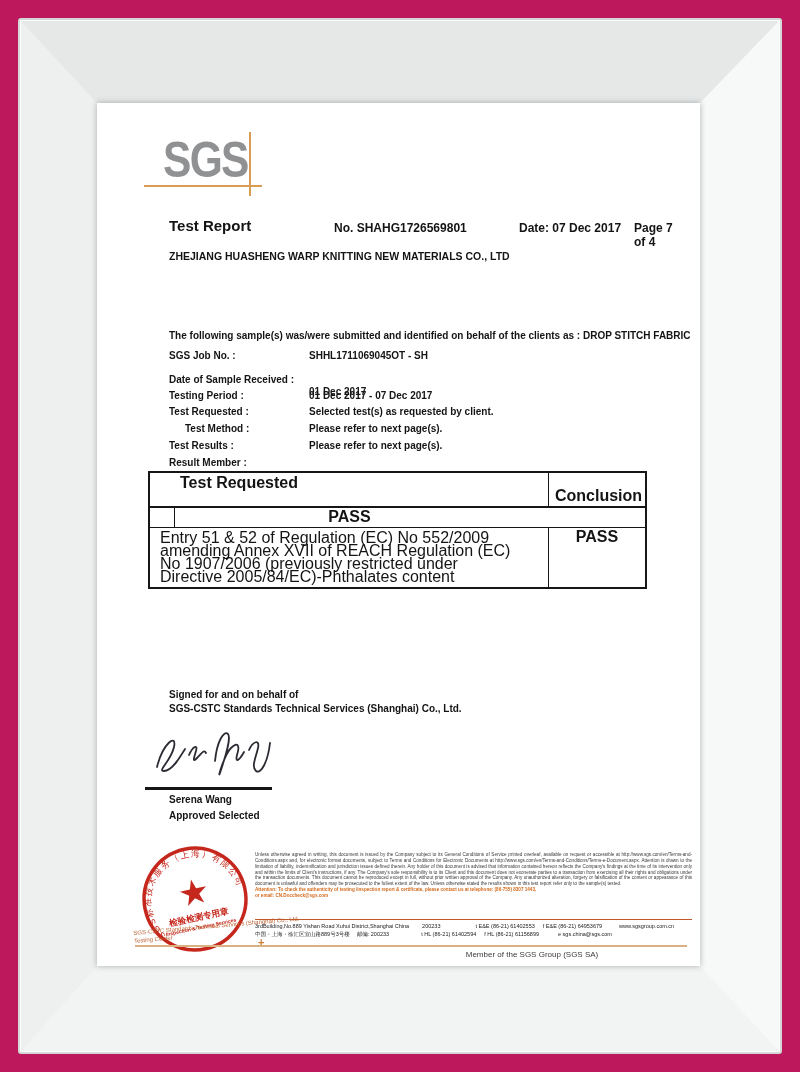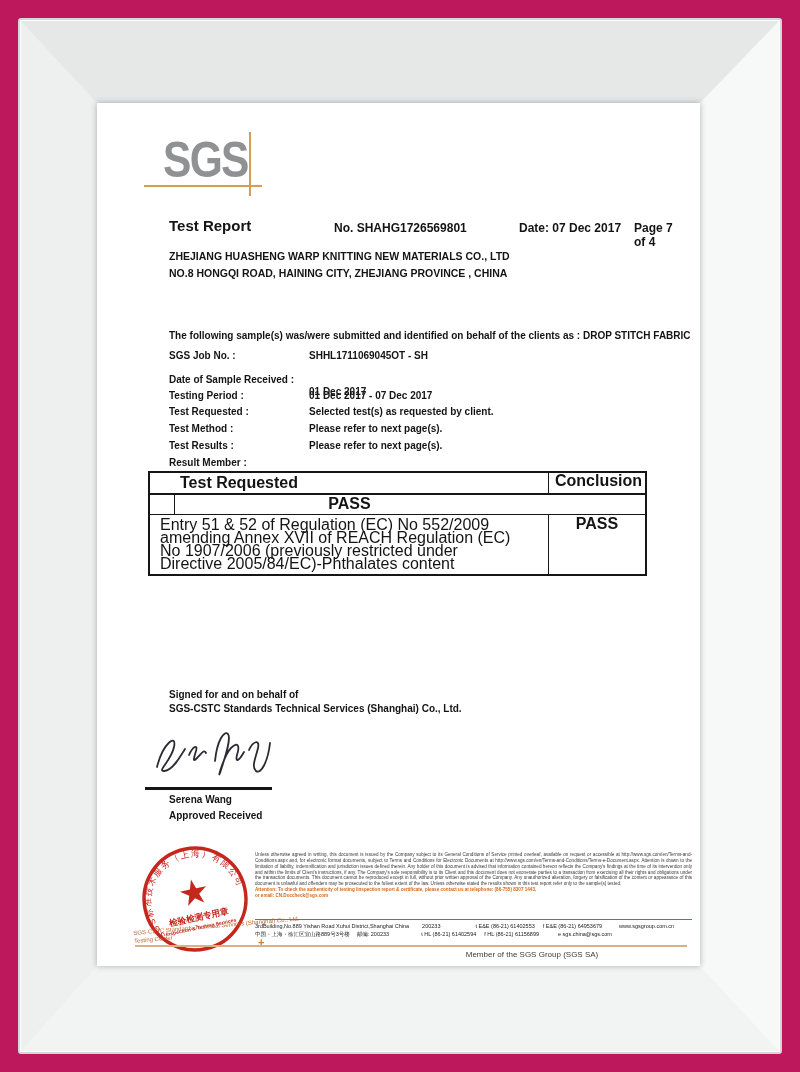--- a/index.html
+++ b/index.html
@@ -47,45 +47,44 @@
     <div class="abs logo-text" style="left:66px;top:32px;">SGS</div>
 
     <div class="abs" style="left:48px;top:114px;width:530px;height:18px;">
       <span class="abs b t15" style="left:0;top:0;">Test Report</span>
       <span class="abs b t11" style="left:165px;top:4px;">No. SHAHG1726569801</span>
       <span class="abs b t11" style="left:350px;top:4px;">Date: 07 Dec 2017</span>
       <span class="abs b t11" style="left:465px;top:4px;">Page 7 of 4</span>
     </div>
 
     <div class="abs b t105" style="left:48px;top:147px;">ZHEJIANG HUASHENG WARP KNITTING NEW MATERIALS CO., LTD</div>
-    <div class="abs b t105" style="left:48px;top:164px;">NO.8 HONGQI ROAD, HAINING CITY, ZHEJIANG PROVINCE , CHINA</div>
 
     <div class="abs b t10" style="left:48px;top:227px;width:530px;">The following sample(s) was/were submitted and identified on behalf of the clients as : DROP STITCH FABRIC</div>
 
     <div class="abs" style="left:48px;top:247px;width:530px;">
       <span class="abs b t10" style="left:0;top:0;">SGS Job No. :</span>
       <span class="abs b t10" style="left:140px;top:0;">SHHL1711069045OT - SH</span>
       <span class="abs b t10" style="left:0;top:24px;">Date of Sample Received :</span>
       <span class="abs b t10" style="left:140px;top:36px;">01 Dec 2017</span>
       <span class="abs b t10" style="left:0;top:40px;">Testing Period :</span>
       <span class="abs b t10" style="left:140px;top:40px;">01 Dec 2017 - 07 Dec 2017</span>
       <span class="abs b t10" style="left:0;top:56px;">Test Requested :</span>
       <span class="abs b t10" style="left:140px;top:56px;text-align:right;">Selected test(s) as requested by client.</span>
-      <span class="abs b t10" style="left:0;top:73px;">Test Method :</span>
+      <span class="abs b t10" style="left:16px;top:73px;">Test Method :</span>
       <span class="abs b t10" style="left:140px;top:73px;">Please refer to next page(s).</span>
       <span class="abs b t10" style="left:0;top:90px;">Test Results :</span>
       <span class="abs b t10" style="left:140px;top:90px;">Please refer to next page(s).</span>
     </div>
 
     <div class="abs b t10" style="left:48px;top:354px;">Result Member :</div>
 
     <div class="abs rtable" style="left:51px;top:368px;width:499px;">
       <div class="trow thead">
         <div class="tcell b">Test Requested</div>
-        <div class="tcell tconc b" style="padding-top:1px;">Conclusion</div>
+        <div class="tcell tconc b" style="padding-top:16px;">Conclusion</div>
       </div>
       <div class="trow">
         <div class="tcell tconc b">PASS</div>
       </div>
       <div class="trow">
         <div class="tcell" style="padding-left:10px;">Entry 51 &amp; 52 of Regulation (EC) No 552/2009 amending Annex XVII of REACH Regulation (EC) No 1907/2006 (previously restricted under Directive 2005/84/EC)-Phthalates content</div>
         <div class="tcell tconc b">PASS</div>
       </div>
     </div>
 
@@ -95,21 +94,21 @@
     <svg class="abs" style="left:50px;top:620px;" width="140" height="62" viewBox="0 0 140 62">
       <path d="M10,44 C16,20 30,10 27,24 C24,38 10,48 17,48 C26,48 34,32 38,26
                M42,32 C46,23 51,21 49,28 C47,35 45,40 50,35 C55,30 57,26 59,30
                M68,38 C70,18 77,7 81,11 C85,16 76,40 73,50 C70,58 77,32 84,25
                C91,18 93,23 90,32 C88,40 92,38 97,29
                M102,27 C106,18 113,16 111,25 C109,34 104,44 109,48 C114,52 121,38 123,20" stroke="#2b2b33" stroke-width="1.8" fill="none" stroke-linecap="round"></path>
     </svg>
 
     <div class="abs" style="left:48px;top:684px;width:127px;height:2.5px;background:#161616;"></div>
     <div class="abs b t10" style="left:48px;top:691px;">Serena Wang</div>
-    <div class="abs b t10" style="left:48px;top:707px;">Approved Received</div>
+    <div class="abs b t10" style="left:48px;top:707px;">Approved Selected</div>
 
     <div class="abs stamp-wrap" style="left:42px;top:740px;width:112px;height:112px;">
       <svg width="112" height="112" viewBox="0 0 110 110">
         <circle cx="55" cy="55" r="50" fill="none" stroke="#c5271d" stroke-width="3.4"></circle>
         <defs>
           <path id="arcpath" d="M 20,84 A 44,44 0 1 1 90,84" fill="none"></path>
         </defs>
         <text font-size="8.5" fill="#c5271d" letter-spacing="1.5">
           <textPath href="#arcpath">SGS标准技术服务（上海）有限公司</textPath>
         </text>

